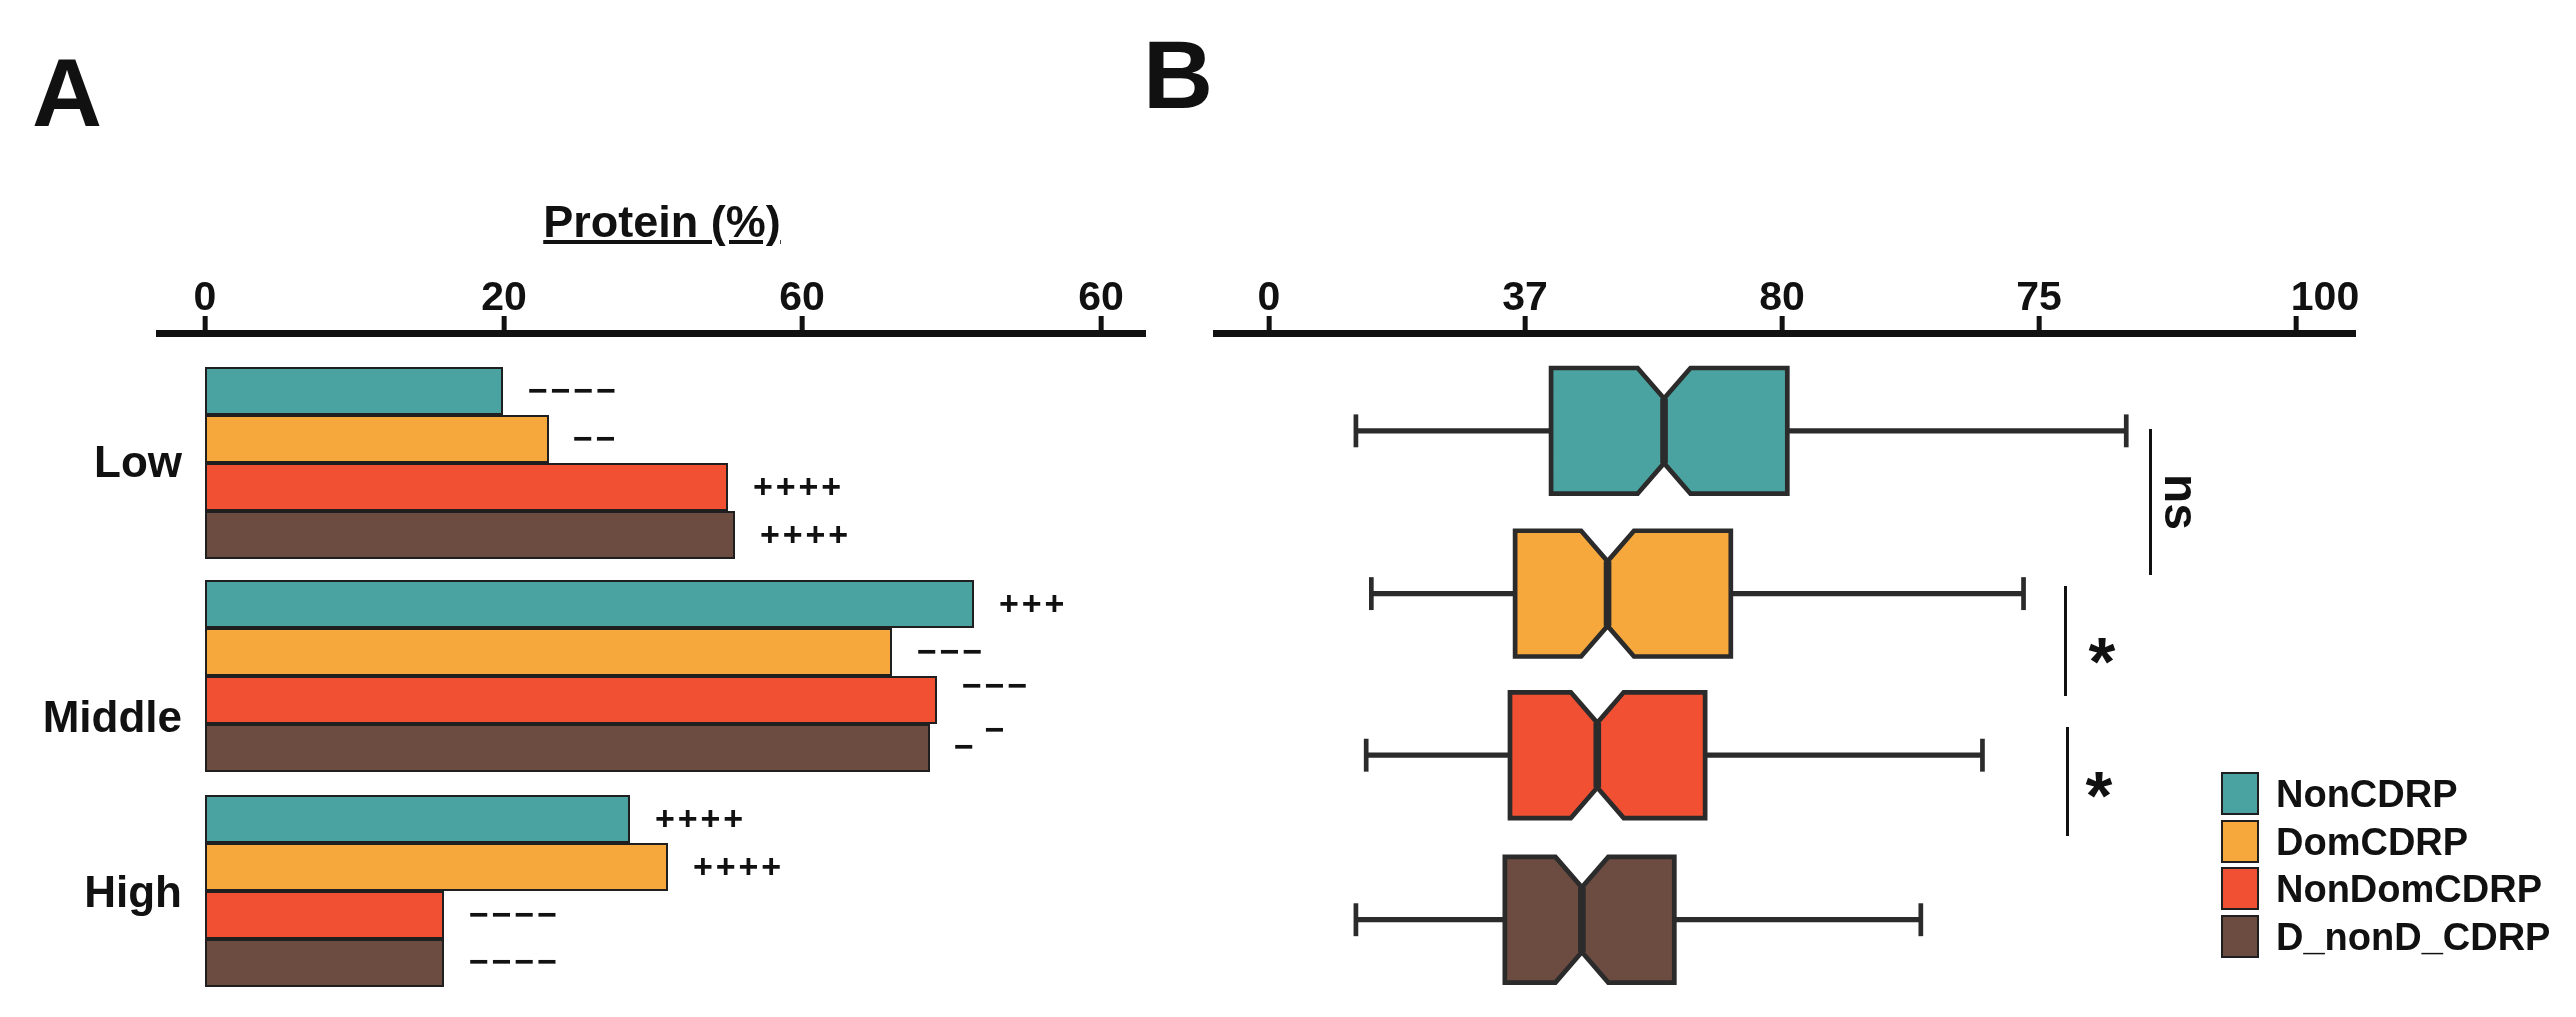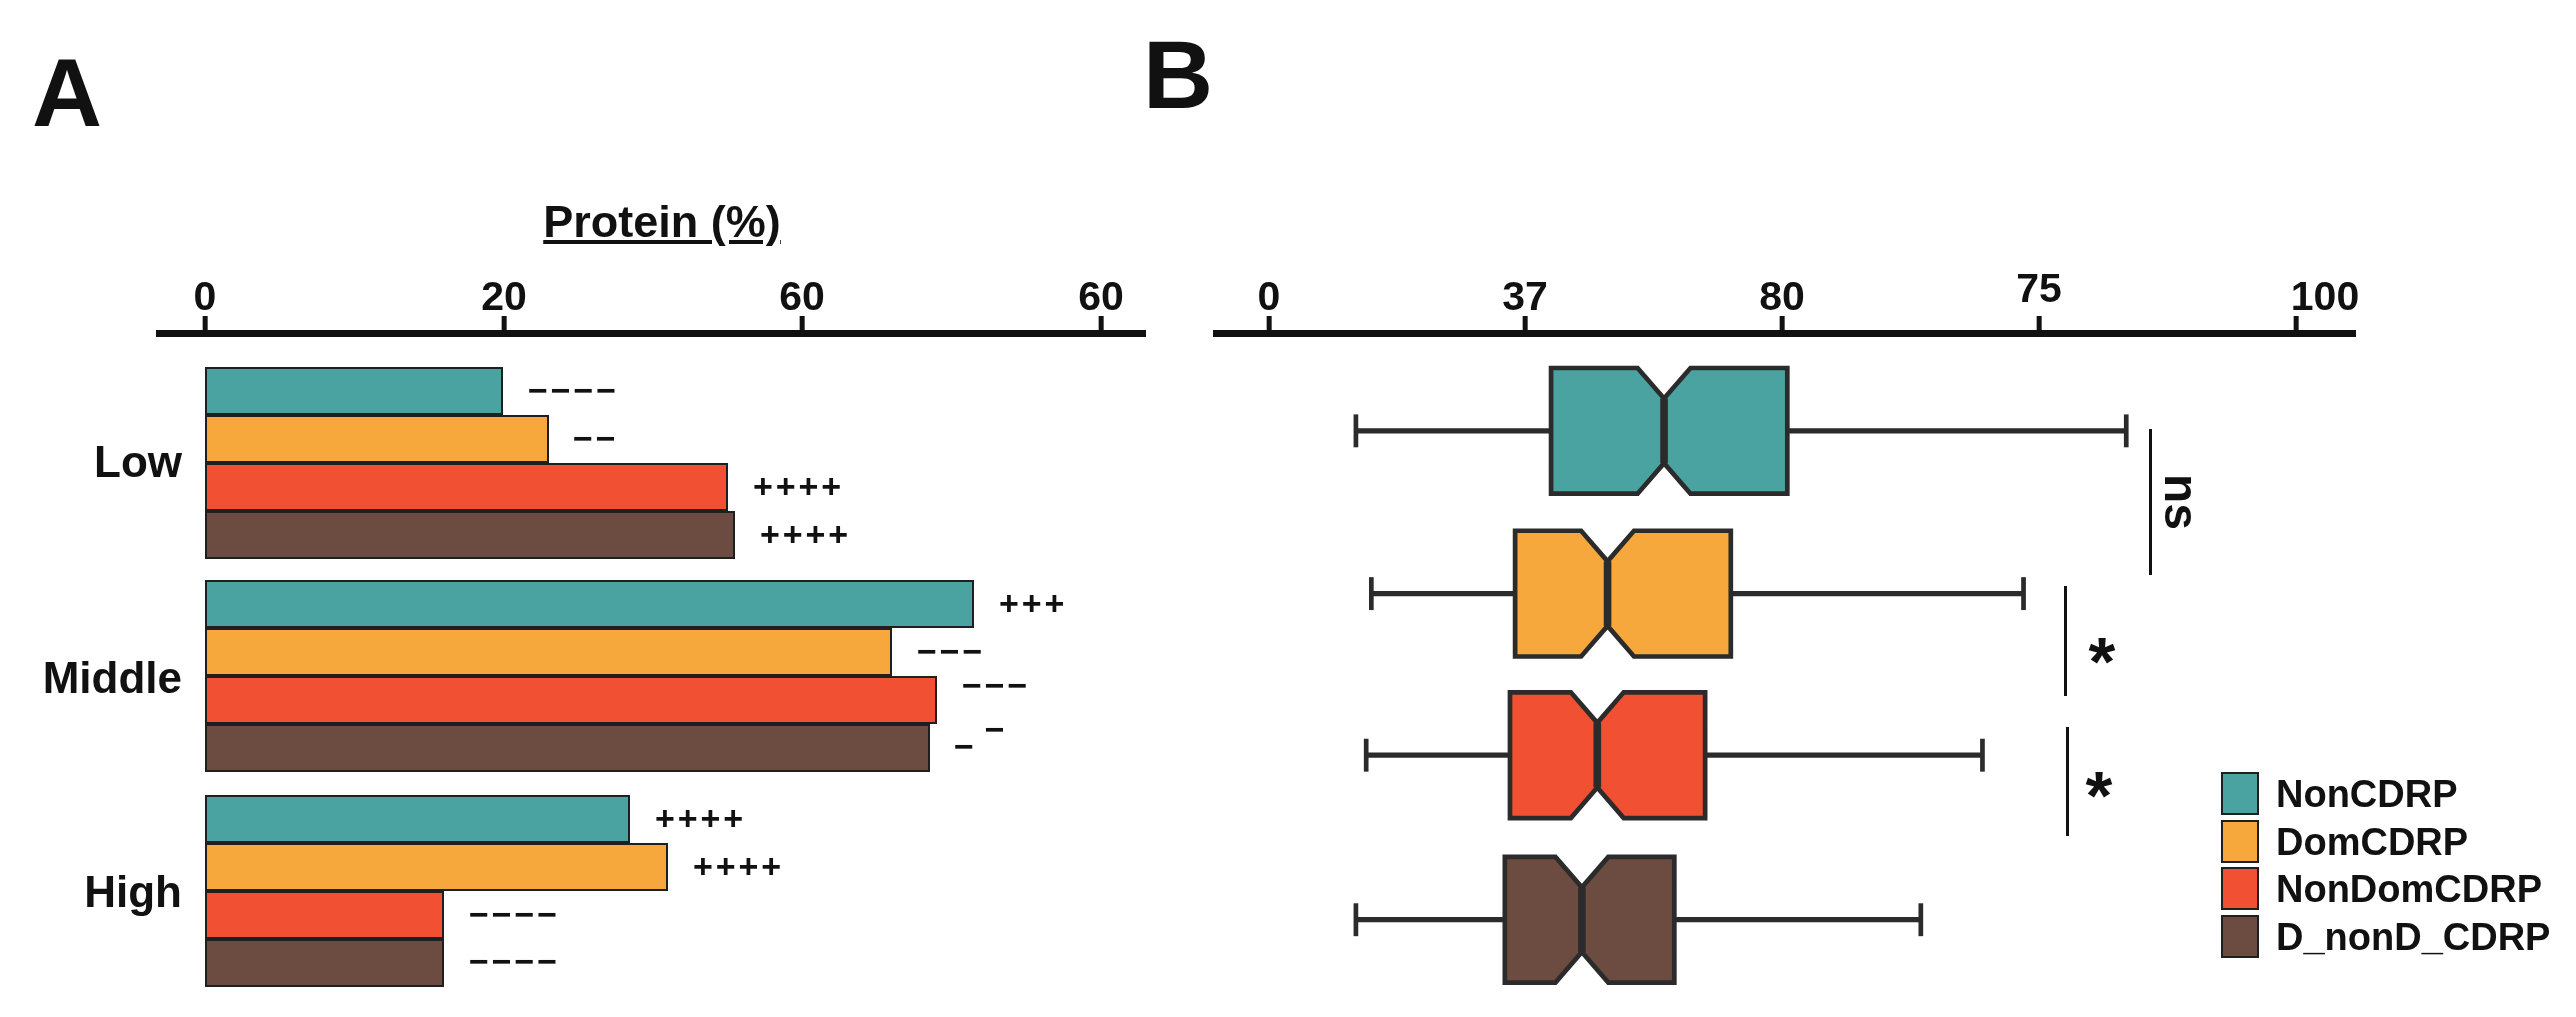--- a/index.html
+++ b/index.html
@@ -37,21 +37,21 @@
   <div class="tick-label" style="left:504px;top:276px;">20</div>
   <div class="tick-label" style="left:802px;top:276px;">60</div>
   <div class="tick-label" style="left:1101px;top:276px;">60</div>
   <div class="axis-line" style="left:156px;top:330px;width:990px;"></div>
   <div class="tick-mark" style="left:205px;top:316px;"></div>
   <div class="tick-mark" style="left:504px;top:316px;"></div>
   <div class="tick-mark" style="left:802px;top:316px;"></div>
   <div class="tick-mark" style="left:1101px;top:316px;"></div>
 
   <div class="group-label" style="left:182px;top:462px;">Low</div>
-  <div class="group-label" style="left:182px;top:678px;">Middle</div>
+  <div class="group-label" style="left:182px;top:717px;">Middle</div>
   <div class="group-label" style="left:182px;top:892px;">High</div>
 
   <div id="bars">
       <div class="bar" style="left: 205px; top: 367px; width: 298px; height: 48px; background: rgb(74, 163, 160);"></div>
       <div class="bar-ann" style="left: 528px; top: 391px;">−−−−</div>
       <div class="bar" style="left: 205px; top: 580px; width: 769px; height: 48px; background: rgb(74, 163, 160);"></div>
       <div class="bar-ann" style="left: 999px; top: 604px;">+++</div>
       <div class="bar" style="left: 205px; top: 795px; width: 425px; height: 48px; background: rgb(74, 163, 160);"></div>
       <div class="bar-ann" style="left: 655px; top: 819px;">++++</div>
       <div class="bar" style="left: 205px; top: 415px; width: 344px; height: 48px; background: rgb(246, 168, 60);"></div>
@@ -71,21 +71,21 @@
       <div class="bar-ann" style="left: 760px; top: 535px;">++++</div>
       <div class="bar" style="left: 205px; top: 724px; width: 725px; height: 48px; background: rgb(108, 75, 65);"></div>
       <div class="bar-ann" style="left: 954px; top: 747px;">−</div>
       <div class="bar" style="left: 205px; top: 939px; width: 239px; height: 48px; background: rgb(108, 75, 65);"></div>
       <div class="bar-ann" style="left: 469px; top: 962px;">−−−−</div>
     </div>
 
   <div class="tick-label" style="left:1269px;top:276px;">0</div>
   <div class="tick-label" style="left:1525px;top:276px;">37</div>
   <div class="tick-label" style="left:1782px;top:276px;">80</div>
-  <div class="tick-label" style="left:2039px;top:268px;">75</div>
+  <div class="tick-label" style="left:2039px;top:276px;">75</div>
   <div class="tick-label" style="left:2296px;top:276px;margin-left:29px;">100</div>
   <div class="axis-line" style="left:1213px;top:330px;width:1143px;"></div>
   <div class="tick-mark" style="left:1269px;top:316px;"></div>
   <div class="tick-mark" style="left:1525px;top:316px;"></div>
   <div class="tick-mark" style="left:1782px;top:316px;"></div>
   <div class="tick-mark" style="left:2039px;top:316px;"></div>
   <div class="tick-mark" style="left:2296px;top:316px;"></div>
 
   <svg id="boxsvg" width="2576" height="1018" viewBox="0 0 4384 1732">
       <line x1="2307.58" y1="733" x2="3618.58" y2="733" stroke="#2B2B2B" stroke-width="9"></line>

